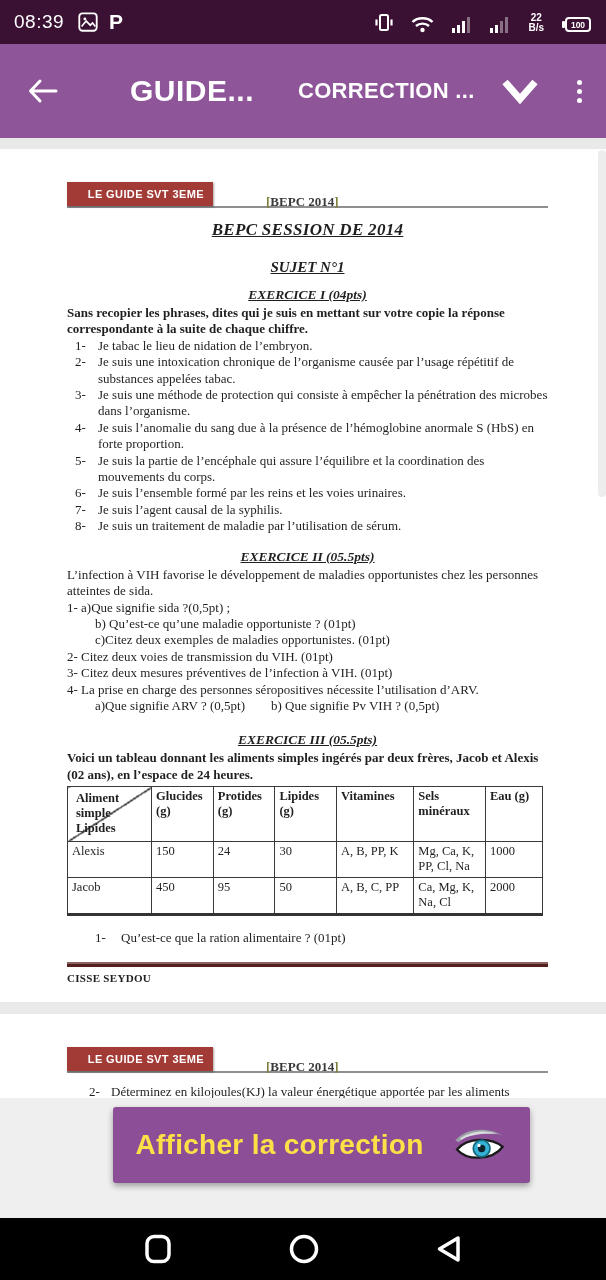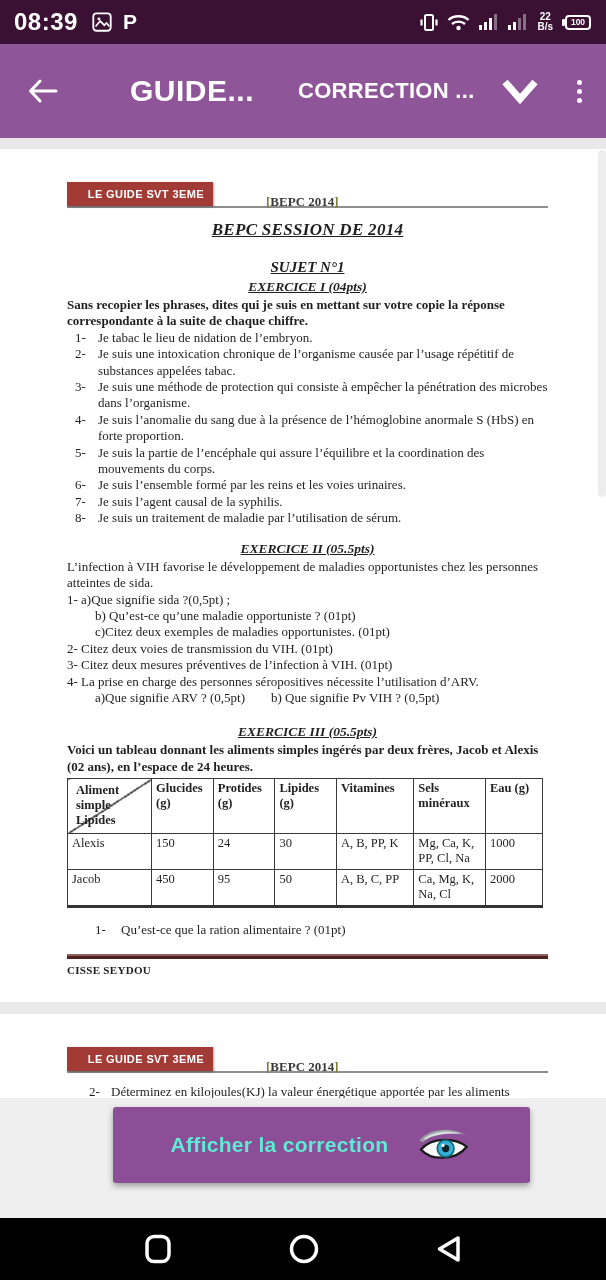--- a/index.html
+++ b/index.html
@@ -2,25 +2,25 @@
 <html><head>
 <meta charset="utf-8">
 <style>
   * { margin:0; padding:0; box-sizing:border-box; }
   html,body { width:606px; height:1280px; }
   body { position:relative; overflow:hidden; background:#e9e9e9; font-family:"Liberation Sans",sans-serif; }
 
   
   .status-bar { position:absolute; top:0; left:0; width:606px; height:44px; background:#3a1033;
     display:flex; align-items:center; padding:0 14px; color:#fff; z-index:10; }
-  .sb-time { font-size:24px; font-weight:700; letter-spacing:.5px; }
+  .sb-time { font-size:19px; font-weight:400; letter-spacing:.5px; }
   .sb-icon { margin-left:13px; display:flex; align-items:center; }
   .sb-p { font-size:21px; font-weight:800; margin-left:10px; }
   .sb-spacer { flex:1; }
-  .sb-right { display:flex; align-items:center; gap:9px; }
+  .sb-right { display:flex; align-items:flex-end; gap:18px; }
   .sb-rate { font-size:10px; line-height:10px; font-weight:600; text-align:center; }
   .battery { position:relative; width:30px; height:16px; display:flex; align-items:center; }
   .battery .nub { width:3px; height:7px; background:#fff; border-radius:1px; }
   .battery .body { width:26px; height:15px; border:2px solid #fff; border-radius:4px;
     display:flex; align-items:center; justify-content:center; font-size:8.5px; font-weight:700; }
 
   
   .app-bar { position:absolute; top:44px; left:0; width:606px; height:94px; background:#8e5599;
     display:flex; align-items:center; color:#fff; z-index:10; }
   .ab-back { margin-left:26px; display:flex; }
@@ -45,21 +45,21 @@
     font-family:"Liberation Sans",sans-serif; font-size:11px; font-weight:600; letter-spacing:.4px;
     display:flex; align-items:center; justify-content:flex-end; padding-right:9px;
     box-shadow:1px 1px 2px rgba(0,0,0,.35); }
   .banner-tag { margin-left:11px; font-size:13px; font-weight:700; color:#3a3a3a; margin-top:12px; }
   .banner-tag .bk { color:#7e7e3a; }
 
   .c { text-align:center; }
   .hd { font-weight:700; font-style:italic; text-decoration:underline; }
   .session-title { margin-top:12px; font-size:17px; letter-spacing:.3px; }
   .sujet { margin-top:19px; font-size:15px; }
-  .ex-heading { margin-top:3px; font-size:13.5px; }
+  .ex-heading { margin-top:11px; font-size:13.5px; }
   .ex-heading.gap { margin-top:14px; }
   .ex-heading.gap2 { margin-top:18px; }
 
   .body-txt { font-size:13px; line-height:16.4px; }
   .b { font-weight:700; }
   .intro { margin-top:2px; }
   .li { display:flex; margin-left:8px; }
   .li .num { width:23px; flex:none; }
   .li .txt { flex:1; }
   .ex2-line { margin-left:0; }
@@ -89,21 +89,21 @@
 
   .partial { margin-top:11px; display:flex; margin-left:22px; }
   .partial .num { width:22px; flex:none; }
 
   
   .bottom-strip { position:absolute; top:1098px; left:0; width:606px; height:120px;
     background:#efefef; z-index:5; }
   .correction-btn { position:absolute; left:113px; top:9px; width:417px; height:76px;
     background:#8c4e96; border-radius:3px; box-shadow:0 3px 6px rgba(0,0,0,.35);
     display:flex; align-items:center; justify-content:center; gap:26px; cursor:pointer; }
-  .correction-btn .label { color:#5eead4; font-size:21px; font-weight:700; letter-spacing:.3px; }
+  .correction-btn .label { color:#fde047; font-size:28px; font-weight:700; letter-spacing:.3px; }
 
   
   .nav-bar { position:absolute; top:1218px; left:0; width:606px; height:62px; background:#000;
     display:flex; align-items:center; justify-content:center; gap:115px; z-index:10; }
   .nav-icon { display:flex; }
 </style>
 </head>
 <body>
 
 <div class="status-bar">

